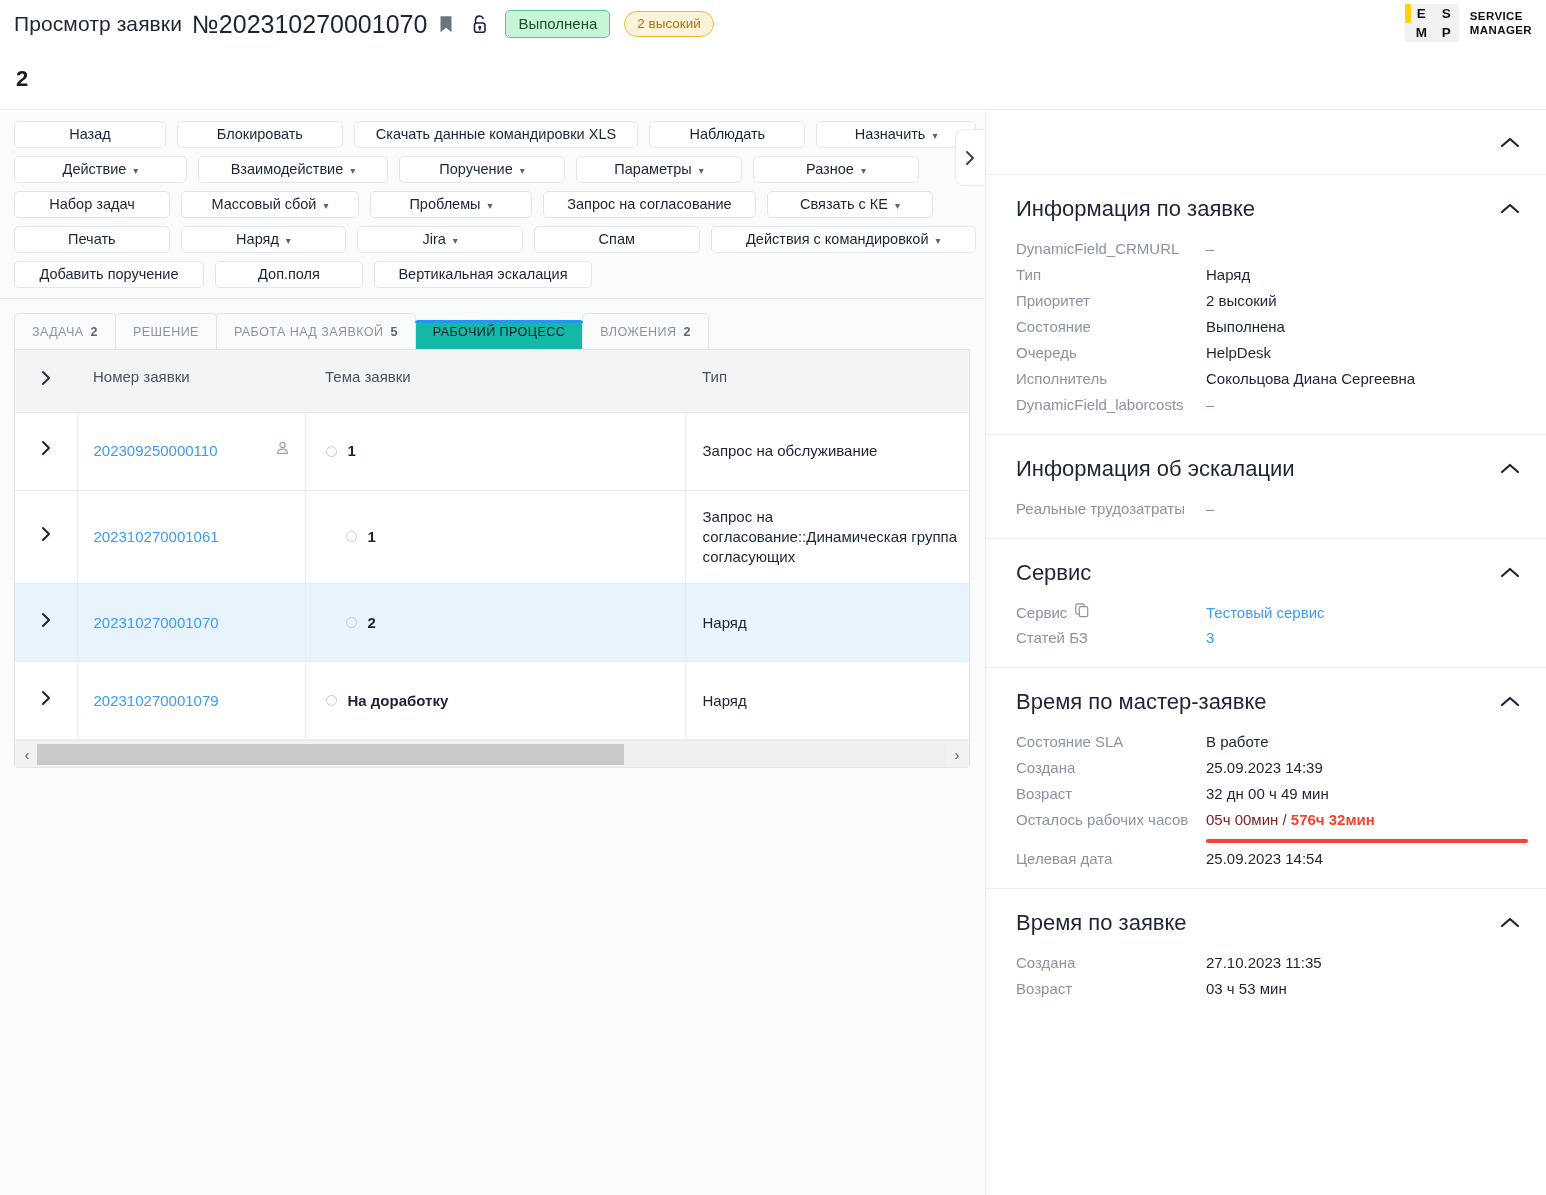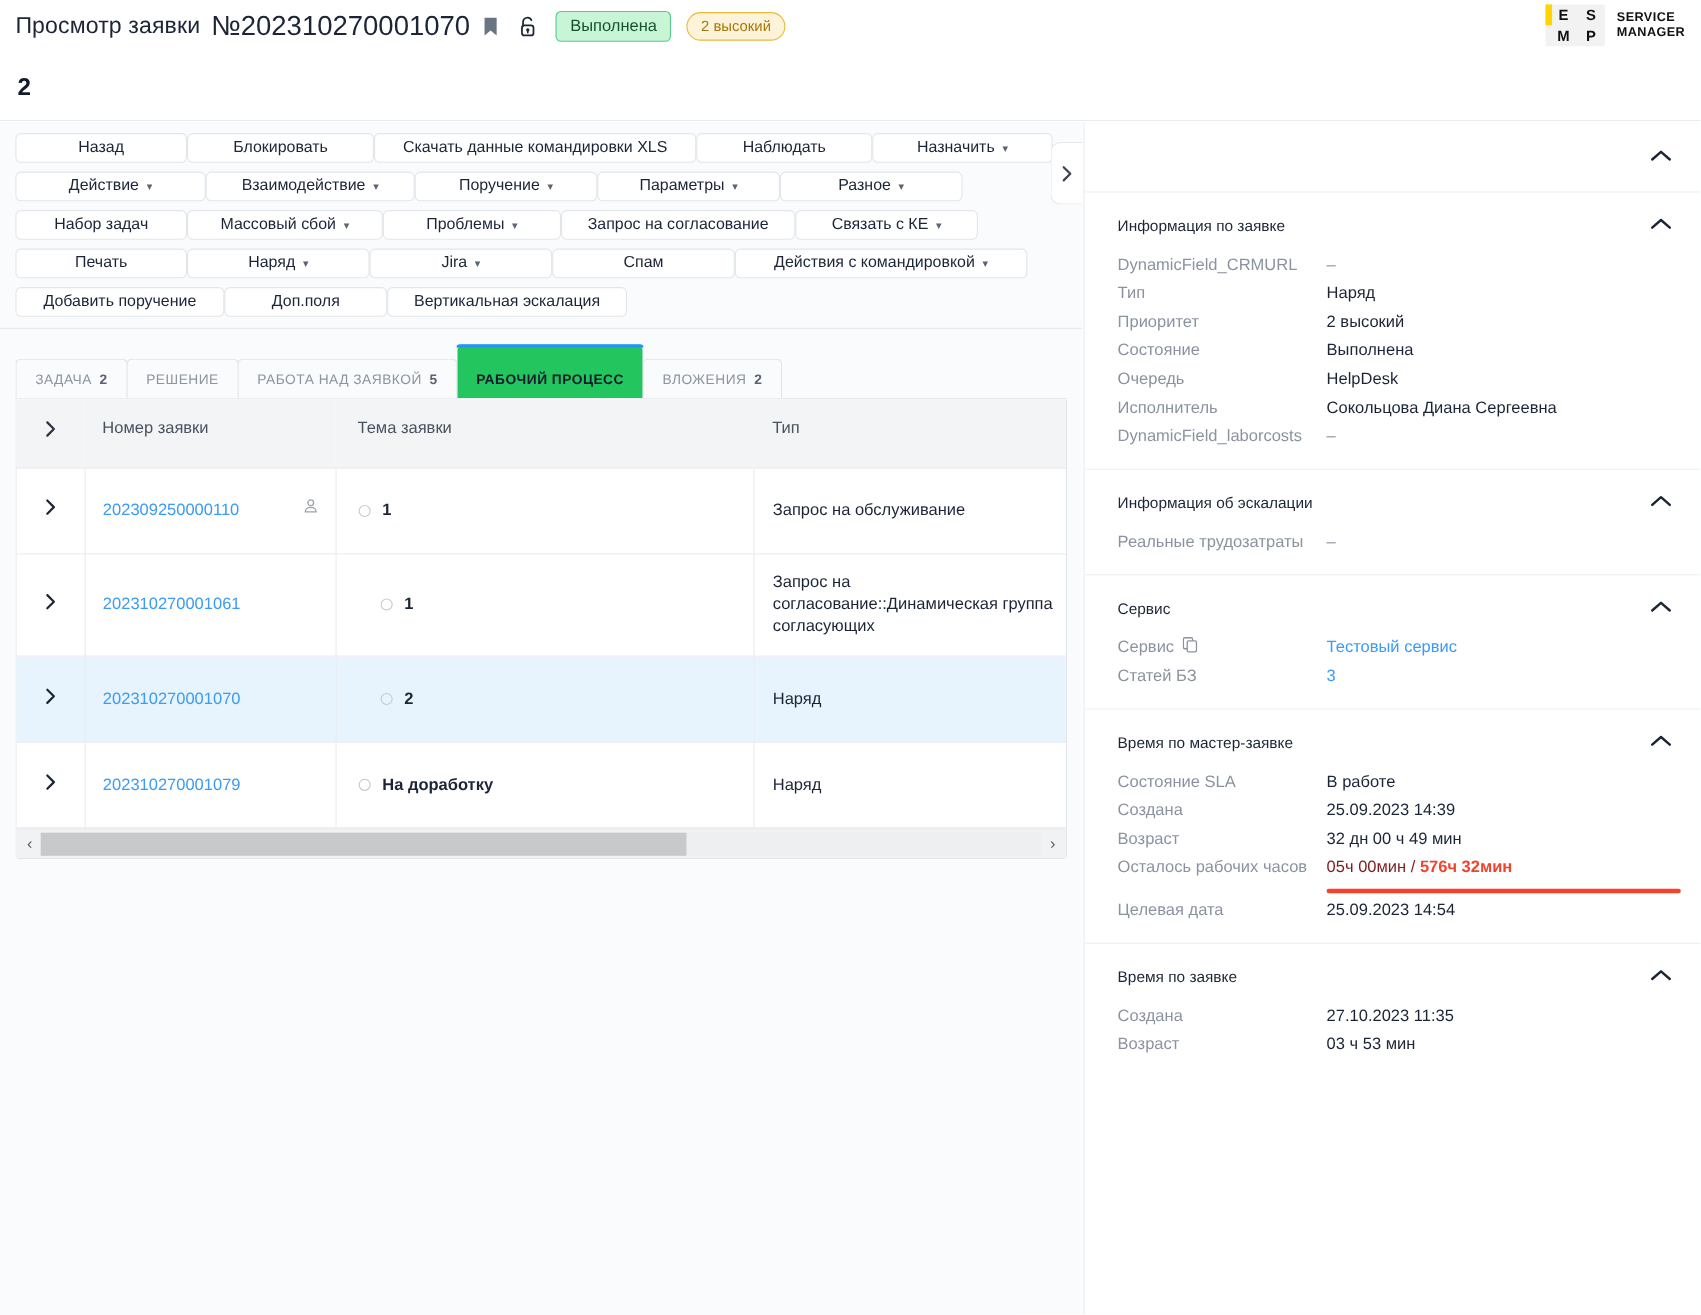--- a/index.html
+++ b/index.html
@@ -77,21 +77,21 @@
   .left-pane {
     position: absolute; left: 0; top: 111px; width: 984px; bottom: 0;
     background: #fafbfc;
     overflow: hidden;
   }
   .toolbar {
     padding: 10px 8px 8px 14px;
     background: #fafbfc;
     border-bottom: 1px solid #e6e9ed;
   }
-  .tb-row { display: flex; gap: 0; margin-bottom: 8px; }
+  .tb-row { display: flex; gap: 11px; margin-bottom: 8px; }
   .tb-row:last-child { margin-bottom: 2px; }
   .tb-btn {
     background: #ffffff; border: 1px solid #e2e6ea; border-radius: 5px;
     font-size: 14.5px; color: #1c2536;
     height: 27px; line-height: 25px;
     padding: 0 14px; text-align: center; white-space: nowrap;
     font-family: inherit; cursor: pointer;
     display: inline-flex; align-items: center; justify-content: center; gap: 7px;
   }
   .tb-btn .cv { font-size: 10px; color: #5a6474; transform: translateY(1px); }
@@ -121,23 +121,23 @@
     border-radius: 5px 5px 0 0;
     padding: 11px 17px 10px;
     font-size: 12.5px; letter-spacing: .45px;
     color: #8b949f; text-transform: uppercase; font-weight: 400;
     cursor: pointer; white-space: nowrap;
     margin-right: -1px;
     display: flex; align-items: center; gap: 7px;
   }
   .tab .cnt { color: #5b6472; font-weight: 700; font-size: 12.5px; }
   .tab.active {
-    background: #22c55e; color: #121a2b; font-weight: 700;
+    background: #14b8a6; color: #121a2b; font-weight: 400;
     border-color: #e1e5ea;
-    padding-top: 24px;
+    padding-top: 4px;
     z-index: 2;
   }
   .tab.active::before {
     content: ""; position: absolute; left: -1px; right: -1px; top: -1px;
     height: 3px; background: #2196f3; border-radius: 3px 3px 0 0;
   }
   .tab.active::after {
     content: ""; position: absolute; left: 0; right: 0; bottom: -1px;
     height: 1px; background: #ffffff;
   }
@@ -206,21 +206,21 @@
   .rp-topbar {
     height: 64px; display: flex; align-items: center; justify-content: flex-end;
     padding: 0 26px; border-bottom: 1px solid #eceff2;
   }
   .sect { border-bottom: 1px solid #eceff2; padding: 0 0 16px 0; }
   .sect:last-child { border-bottom: none; }
   .sect-head {
     display: flex; align-items: center; justify-content: space-between;
     padding: 21px 26px 14px 30px; cursor: pointer;
   }
-  .sect-title { font-size: 14px; font-weight: 400; color: #1c2536; }
+  .sect-title { font-size: 22px; font-weight: 400; color: #1c2536; }
   .kv { display: flex; padding: 3px 26px 3px 30px; align-items: flex-start; }
   .kv .k {
     width: 190px; flex: 0 0 190px; color: #8b93a0; font-size: 15px;
     line-height: 1.33; padding-right: 8px;
   }
   .kv .v { flex: 1 1 auto; color: #1c2536; font-size: 15px; line-height: 1.33; }
   .kv .v.mut { color: #8b93a0; }
   .kv .v a.lnk { color: #3b9bf5; text-decoration: none; cursor: pointer; }
   .k-with-icon { display: flex; align-items: center; gap: 8px; }
   .sla-wrap { width: 100%; }

